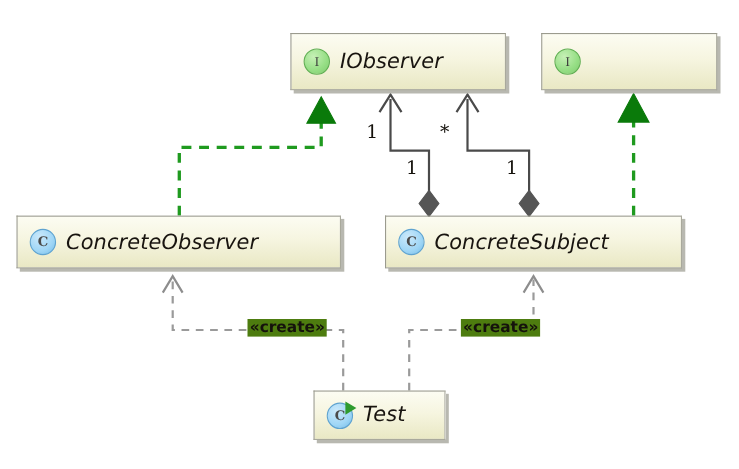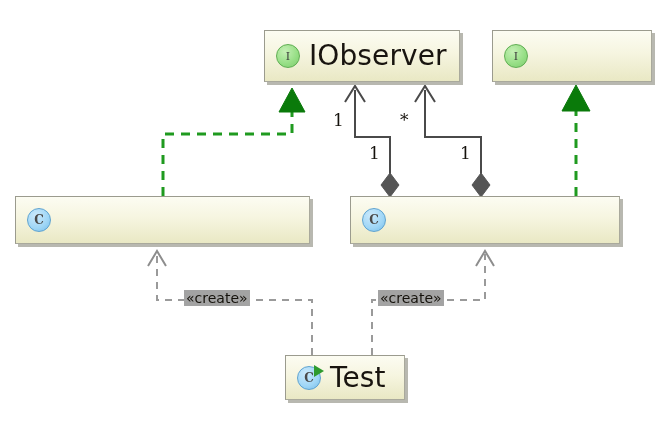--- a/index.html
+++ b/index.html
@@ -29,25 +29,26 @@
     align-items: center;
     background: linear-gradient(to bottom, #fcfcf2 0%, #f6f5e0 45%, #e9e8c4 100%);
     border: 1px solid #9b9b8e;
     border-right-color: #a9a99c;
     border-bottom-color: #a9a99c;
     box-shadow: 3px 3px 0 0 #b8b8b0;
     padding: 0 12px 0 11px;
     z-index: 5;
   }
   .uml-box .cls-name {
-    font-size: 28px;
+    font-size: 19px;
     color: #18140f;
     white-space: nowrap;
     letter-spacing: 0.1px;
     line-height: 1;
+    font-style: italic;
   }
   
   .type-icon {
     position: relative;
     width: 22px;
     height: 22px;
     flex: 0 0 22px;
     margin-right: 9px;
     border-radius: 50%;
     display: flex;
@@ -88,23 +89,24 @@
     color: #15120c;
     white-space: nowrap;
     z-index: 6;
   }
   .mult {
     font-size: 17px;
     font-family: "DejaVu Serif", serif;
   }
   .stereo {
     font-size: 14px;
-    font-weight: normal;
-    background: #a3a3a3;
+    font-weight: bold;
+    background: #4d7c0f;
     padding: 0 2px;
+    margin-left: 41px;
   }
 </style>
 </head>
 <body>
 
 <div id="diagram-root">
 
   <svg id="edge-layer" viewBox="0 0 672 426" xmlns="http://www.w3.org/2000/svg">
 
     
@@ -170,26 +172,28 @@
   <div class="uml-box" style="left:492px; top:30px; width:160px; height:52px;">
     <span class="type-icon iface">
       <span>I</span>
     </span>
   </div>
 
   <div class="uml-box" style="left:15px; top:196px; width:295px; height:48px;">
     <span class="type-icon cls">
       <span>C</span>
     </span>
+    <span class="cls-name">ConcreteObserver</span>
   </div>
 
   <div class="uml-box" style="left:350px; top:196px; width:270px; height:48px;">
     <span class="type-icon cls">
       <span>C</span>
     </span>
+    <span class="cls-name">ConcreteSubject</span>
   </div>
 
   <div class="uml-box" style="left:285px; top:355px; width:120px; height:45px;">
     <span class="type-icon cls">
       <span>C</span>
       <span class="run-arrow"></span>
     </span>
     <span class="cls-name">Test</span>
   </div>
 

